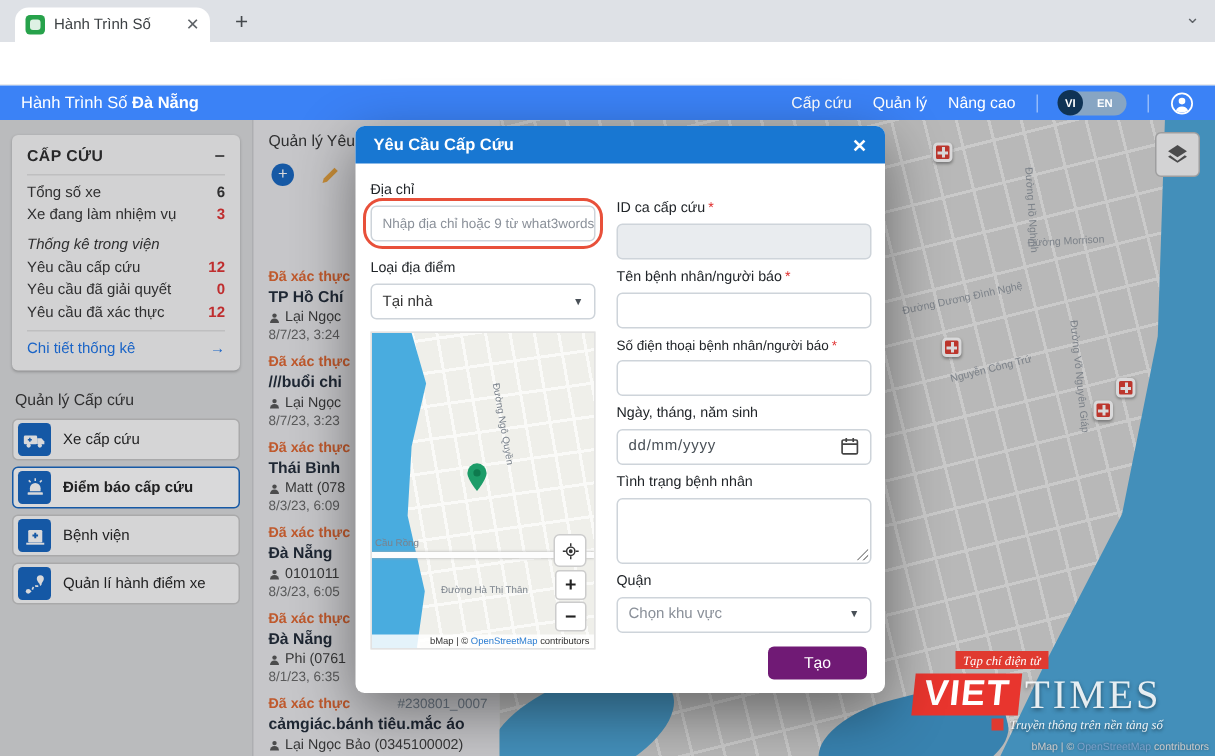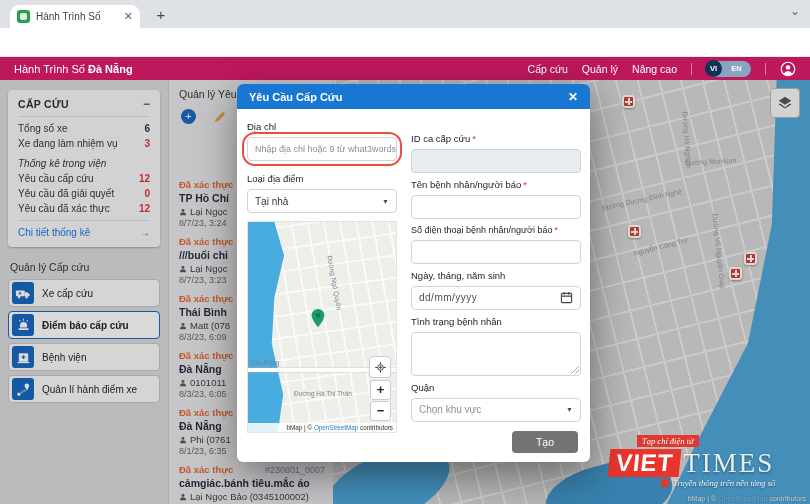--- a/index.html
+++ b/index.html
@@ -23,21 +23,21 @@
   .cicon { width:16px; height:16px; color:#5F6368; display:grid; place-items:center; }
   .ext1 { width:13px; height:13px; border-radius:50%; background:conic-gradient(from 200deg,#F4B400 0 50%,#202124 50% 100%); }
   .ext2 { width:13px; height:13px; border-radius:3px; background:#7B61C4; position:relative; }
   .ext2 .badge { position:absolute; right:-3px; bottom:-3px; background:#4527A0; color:#fff; font-size:6px; padding:0 1px; border-radius:1px; }
   .ext3 { width:14px; height:9px; border-radius:3px; background:#2E9E4F; transform:rotate(-8deg); }
   .bavatar { width:16px; height:16px; border-radius:50%; background:#8D6E63; position:relative; }
   .bavatar::after { content:""; position:absolute; inset:4px 5px 6px 5px; border-radius:50%; background:#5D4037; }
   .dots { font-size:12px; color:#5F6368; letter-spacing:0; }
 
   
-  .appbar { position:absolute; left:0; top:57px; width:810px; height:23px; background:#be185d; display:flex; align-items:center; padding:0 14px; color:#fff; }
+  .appbar { position:absolute; left:0; top:57px; width:810px; height:23px; background:#3b82f6; display:flex; align-items:center; padding:0 14px; color:#fff; }
   .app-title { font-size:11px; white-space:nowrap; }
   .app-title b { font-weight:bold; }
   .appnav { margin-left:auto; display:flex; align-items:center; gap:14px; }
   .appnav a { font-size:10.5px; color:#fff; text-decoration:none; cursor:pointer; }
   .vsep { width:1px; height:12px; background:rgba(255,255,255,.45); }
   .lang { width:45px; height:16px; border-radius:9px; background:#87A5C3; display:flex; align-items:center; cursor:pointer; }
   .lang-vi { width:17px; height:17px; border-radius:50%; background:#0F3355; color:#fff; font-size:7.5px; font-weight:bold; display:grid; place-items:center; margin-left:-1px; }
   .lang-en { flex:1; text-align:center; color:#fff; font-size:7.5px; font-weight:bold; }
   .appavatar { width:16px; height:16px; }
 
@@ -137,21 +137,21 @@
   .m-bridge { position:absolute; left:0; top:146px; width:100%; height:4px; background:#FDFDFD; box-shadow:0 0 2px #AAA; }
   .m-lbl { position:absolute; font-size:6.5px; color:#7A828C; white-space:nowrap; }
   .m-pin { position:absolute; left:62px; top:86px; }
   .m-locate { position:absolute; right:5px; bottom:54px; width:22px; height:22px; background:#fff; border:1px solid #CCC; border-radius:4px; display:grid; place-items:center; cursor:pointer; }
   .m-zoom { position:absolute; right:5px; width:21px; height:20px; background:#fff; border:1px solid #CCC; border-radius:3px; text-align:center; font-size:13px; font-weight:bold; color:#222; line-height:18px; cursor:pointer; }
   .m-zin { bottom:32px; } .m-zout { bottom:11px; }
   .m-attrib { position:absolute; left:0; right:0; bottom:0; background:rgba(255,255,255,.85); font-size:6.3px; color:#333; text-align:right; padding:1px 3px; white-space:nowrap; }
   .m-attrib a { color:#2B7DD2; text-decoration:none; }
 
   .modal-foot { position:absolute; right:12px; bottom:9px; }
-  .create-btn { width:66px; height:22px; background:#737373; border:none; color:#fff; font-size:10.5px; border-radius:4px; cursor:pointer; font-family:"Liberation Sans", sans-serif; }
+  .create-btn { width:66px; height:22px; background:#701a75; border:none; color:#fff; font-size:10.5px; border-radius:4px; cursor:pointer; font-family:"Liberation Sans", sans-serif; }
 </style>
 </head>
 <body>
 
 <div id="screen">
 
   <div class="tabstrip">
     <div class="tab">
       <span class="tab-favicon"></span>
       <span class="tab-title">Hành Trình Số</span>

